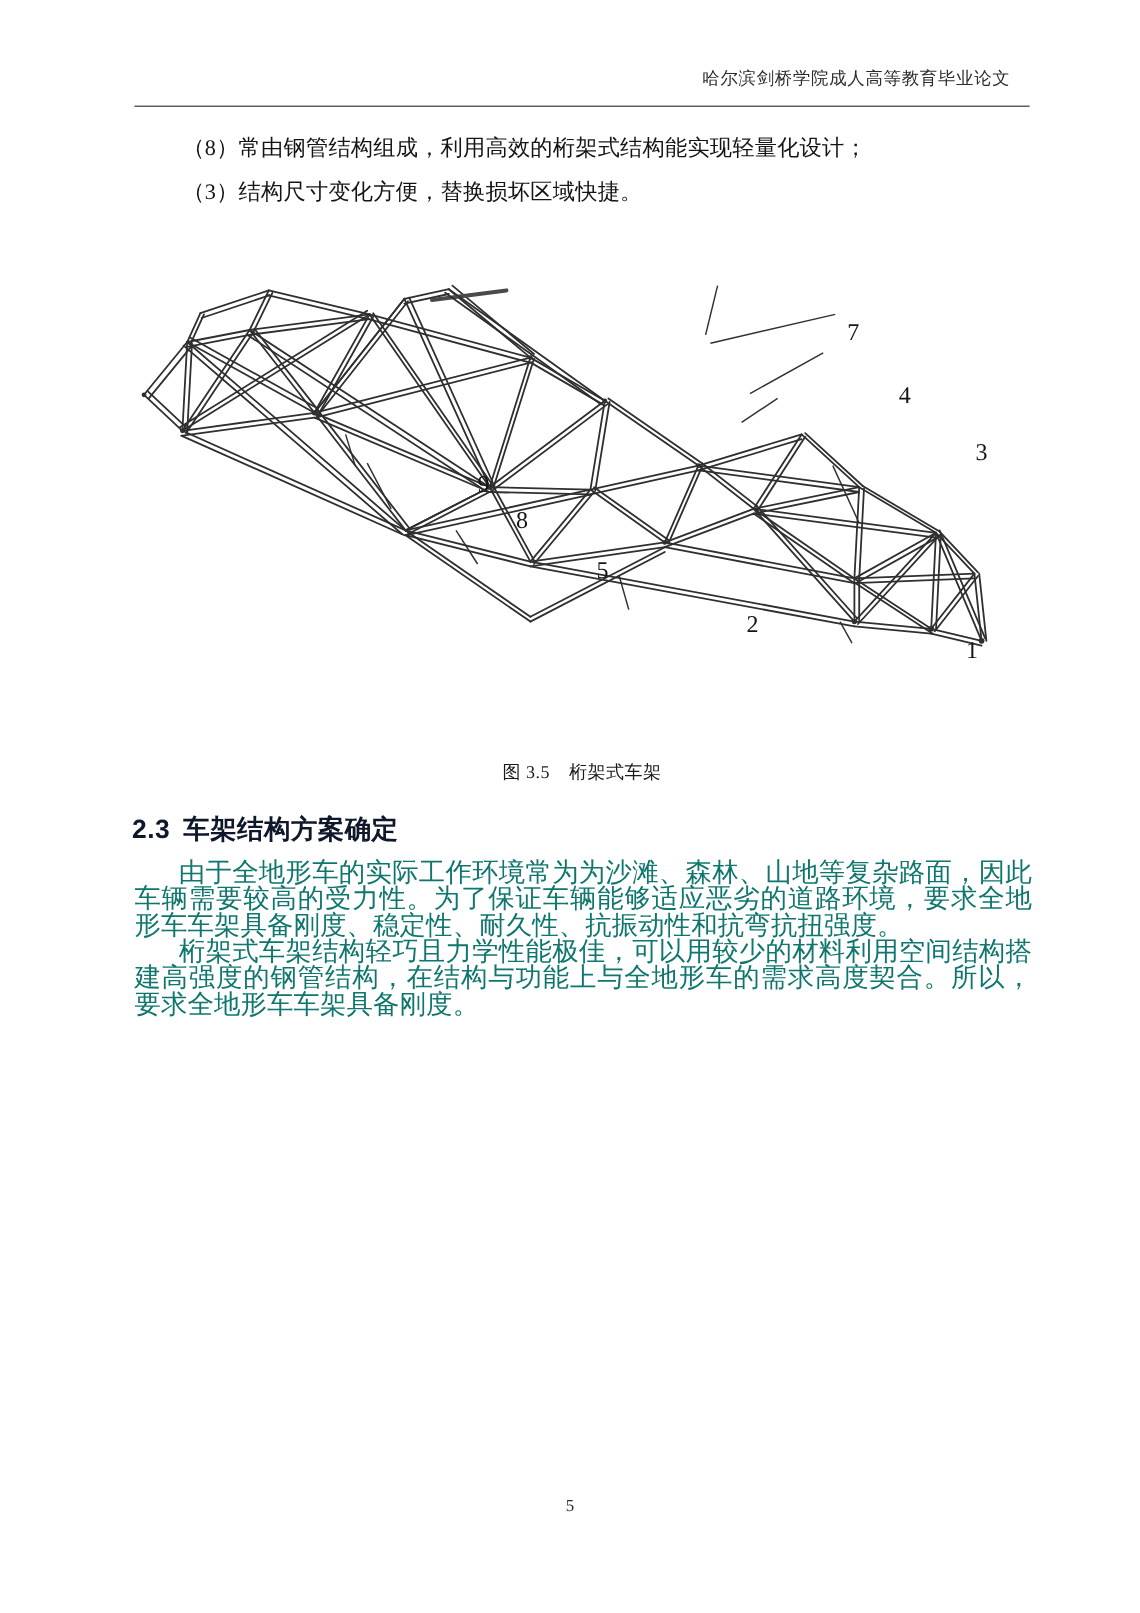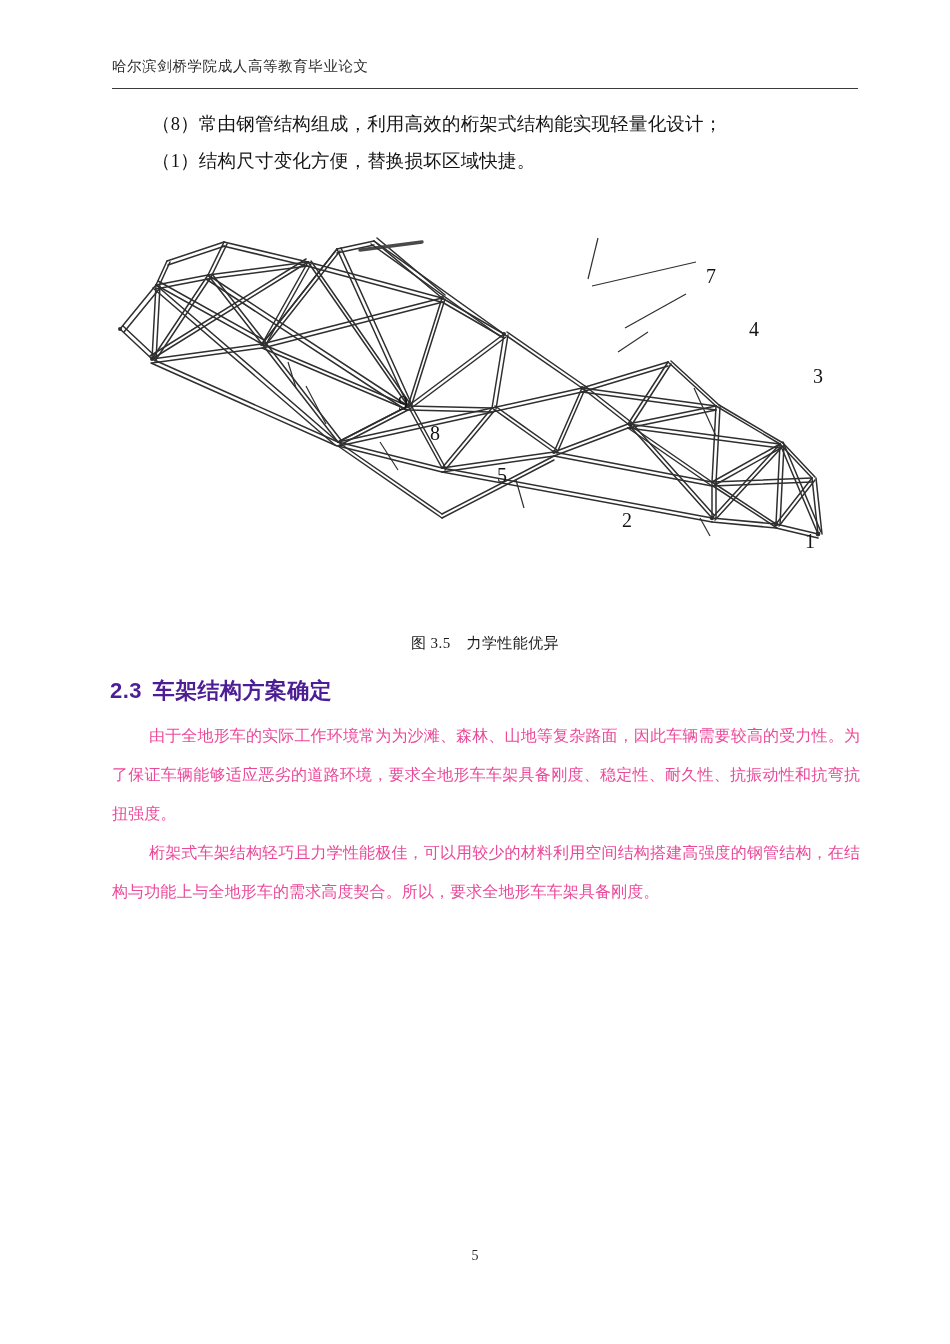--- a/index.html
+++ b/index.html
@@ -18,24 +18,24 @@
     width: 950px;
     height: 1344px;
     margin: 0 auto;
     background: #ffffff;
     overflow: hidden;
   }
 
   
   .header {
     position: absolute;
-    left: 112px;
+    left: 96px;
     top: 58px;
     width: 746px;
-    text-align: left;
+    text-align: right;
   }
   .header-text {
     font-size: 14.5px;
     letter-spacing: 0.6px;
     color: #2b2b2b;
     line-height: 1.2;
     white-space: nowrap;
   }
   .header-rule {
     position: absolute;
@@ -84,37 +84,37 @@
   .fig-caption .cap-gap { display: inline-block; width: 16px; }
 
   
   .section-heading {
     position: absolute;
     left: 110px;
     top: 676px;
     font-family: "Liberation Sans", "DejaVu Sans", sans-serif;
     font-size: 22px;
     font-weight: bold;
-    color: #4c1d95;
+    color: #0f172a;
     letter-spacing: 0.4px;
     white-space: nowrap;
   }
   .section-heading .num-gap { display: inline-block; width: 11px; }
 
   
   .body-block {
     position: absolute;
     left: 112px;
     top: 716px;
     width: 748px;
   }
   .para {
-    font-size: 16px;
-    line-height: 39px;
-    color: #ec4899;
+    font-size: 22px;
+    line-height: 22px;
+    color: #0f766e;
     letter-spacing: 0.1px;
     text-align: justify;
     text-align-last: left;
     text-indent: 37px;
     margin: 0 0 0 0;
     word-break: break-all;
   }
 
   
   .page-number {
@@ -132,21 +132,21 @@
 
 <div class="page">
 
   <div class="header">
     <div class="header-text">哈尔滨剑桥学院成人高等教育毕业论文</div>
   </div>
   <div class="header-rule"></div>
 
   <div class="list-block">
     <div class="list-item">（8）常由钢管结构组成，利用高效的桁架式结构能实现轻量化设计；</div>
-    <div class="list-item">（1）结构尺寸变化方便，替换损坏区域快捷。</div>
+    <div class="list-item">（3）结构尺寸变化方便，替换损坏区域快捷。</div>
   </div>
 
   <div class="figure">
     <svg width="746" height="370" viewBox="0 0 746 370">
       <g fill="none" stroke="#2f2f2f" stroke-width="1.5" stroke-linecap="round" stroke-linejoin="round">
 
         <path d="M8 93 L44 49"></path>
         <path d="M12 96 L48 52"></path>
         <path d="M8 93 L40 123"></path>
         <path d="M11 90 L43 120"></path>
@@ -339,21 +339,21 @@
         <text x="286" y="174">9</text>
         <text x="318" y="204">8</text>
         <text x="385" y="246">5</text>
         <text x="510" y="291">2</text>
         <text x="693" y="312">1</text>
       </g>
     </svg>
   </div>
 
   <div class="fig-caption">
-    <span>图 3.5</span><span class="cap-gap"></span><span>力学性能优异</span>
+    <span>图 3.5</span><span class="cap-gap"></span><span>桁架式车架</span>
   </div>
 
   <div class="section-heading">
     <span>2.3</span><span class="num-gap"></span><span>车架结构方案确定</span>
   </div>
 
   <div class="body-block">
     <p class="para">由于全地形车的实际工作环境常为为沙滩、森林、山地等复杂路面，因此车辆需要较高的受力性。为了保证车辆能够适应恶劣的道路环境，要求全地形车车架具备刚度、稳定性、耐久性、抗振动性和抗弯抗扭强度。</p>
     <p class="para">桁架式车架结构轻巧且力学性能极佳，可以用较少的材料利用空间结构搭建高强度的钢管结构，在结构与功能上与全地形车的需求高度契合。所以，要求全地形车车架具备刚度。</p>
   </div>

